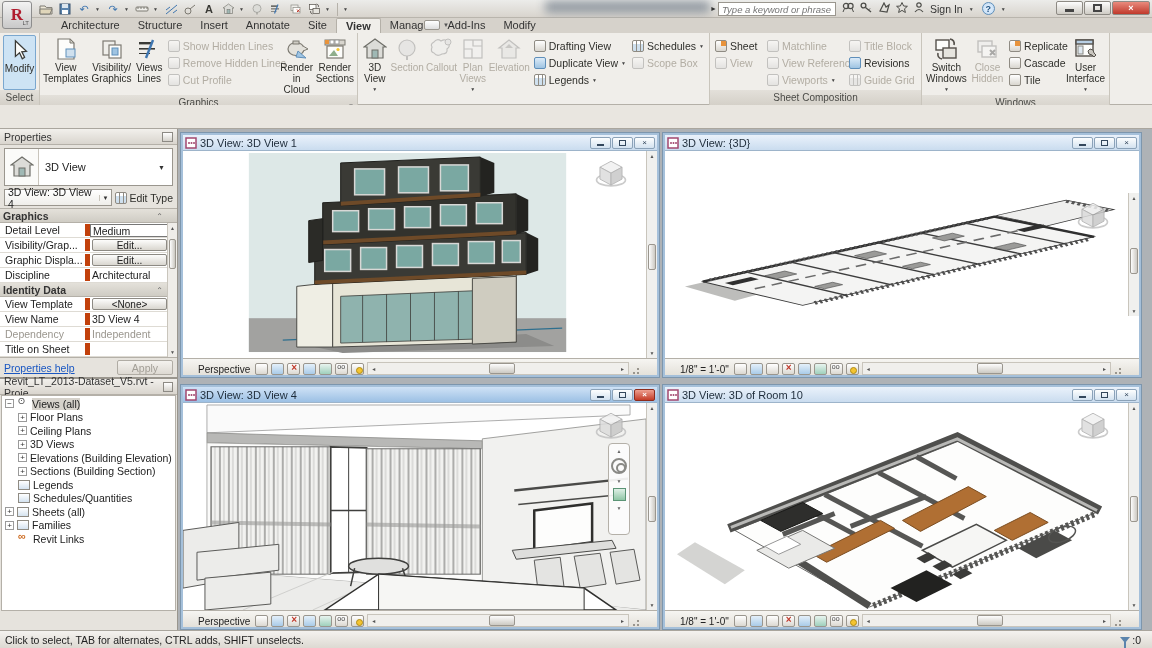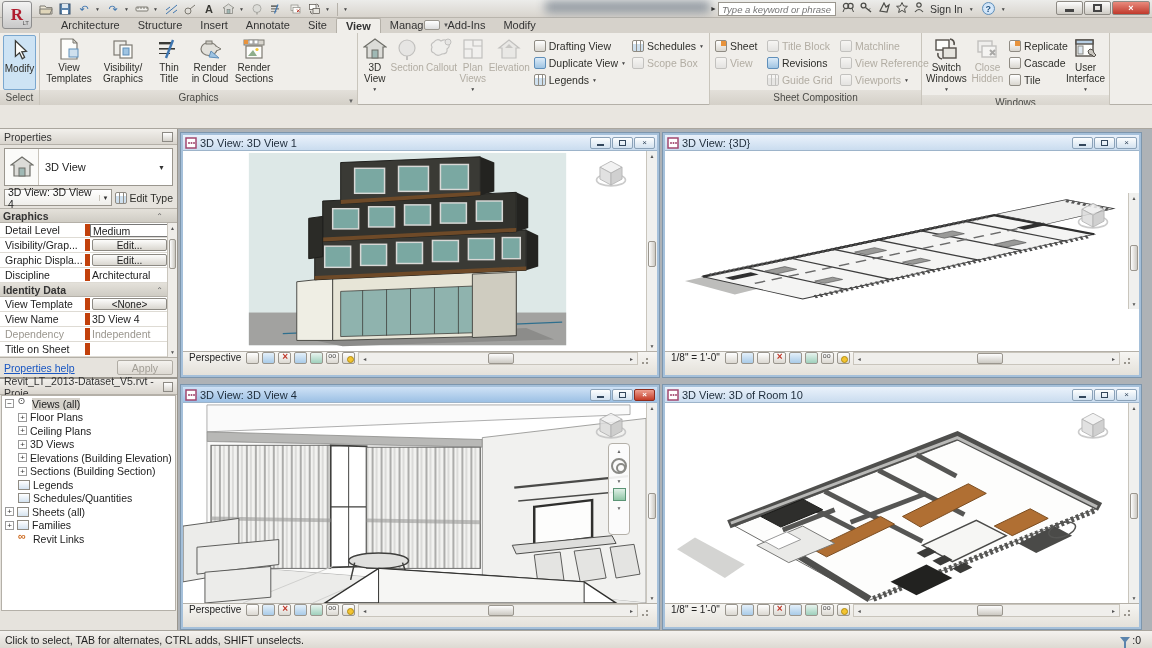--- a/index.html
+++ b/index.html
@@ -124,21 +124,21 @@
   .win .canvas { position:absolute; left:0; top:0; right:11px; bottom:0; }
   .win .canvas svg.scene { width:100%; height:100%; display:block; }
   .vsb { position:absolute; right:0; top:0; bottom:0; width:11px; background:#f0f0ee; border-left:1px solid #c9c5bc; }
   .vsb .thumb { position:absolute; left:1px; right:1px; top:45%; height:26px; background:linear-gradient(90deg,#fdfdfd,#ccc9c2); border:1px solid #9a968e; border-radius:2px; }
   .vcube { position:absolute; right:18px; top:6px; width:34px; height:34px; opacity:.85; }
   .navpill { position:absolute; right:16px; top:40px; width:22px; height:92px; background:rgba(252,252,252,.92); border:1px solid #b4b0a8; border-radius:4px; display:flex; flex-direction:column; align-items:center; padding-top:4px; gap:4px; }
   .navpill .wheel { width:16px; height:16px; border-radius:50%; border:2px solid #8a8a86; position:relative; }
   .navpill .wheel::after { content:""; position:absolute; left:3px; top:3px; width:6px; height:6px; border-radius:50%; border:2px solid #8a8a86; }
   .navpill .zoomsq { width:13px; height:13px; background:linear-gradient(#dff0e6,#8fc6a5); border:1px solid #5b9475; }
   .navpill .ncaret { font-size:5px; color:#666; }
-  .vcb { height:24px; flex:none; background:linear-gradient(#f6f5f2,#e4e1da); border-top:1px solid #b4b0a8; display:flex; align-items:flex-start; padding:0 6px; gap:3px; }
+  .vcb { height:17px; flex:none; background:linear-gradient(#f6f5f2,#e4e1da); border-top:1px solid #b4b0a8; display:flex; align-items:flex-end; padding:0 15px; gap:3px; }
   .vcb .scale { font-size:10px; color:#222; white-space:nowrap; margin-right:2px; }
   .vci { width:13px; height:12px; border:1px solid #9a968e; border-radius:2px; background:linear-gradient(#fff,#dbd8d1); position:relative; flex:none; }
   .vci.blue { background:linear-gradient(#e4f0fa,#a9cbe8); }
   .vci.redx::after { content:"×"; position:absolute; left:3px; top:-2px; color:#c0392b; font-weight:bold; font-size:10px; }
   .vci.teal { background:linear-gradient(#e8f4ef,#9fd0bc); }
   .vci.bulb::after { content:""; position:absolute; left:3.5px; top:2.5px; width:5px; height:5px; border-radius:50%; background:#f4c430; border:1px solid #b08d16; }
   .vci.glasses::after { content:"oo"; position:absolute; left:1px; top:-1px; font-size:7px; color:#444; letter-spacing:0; }
   .hsb { flex:1; height:13px; display:flex; align-items:center; background:#f0efec; border:1px solid #c9c5bc; }
   .hsb .harr { width:11px; text-align:center; font-size:5px; color:#555; }
   .hsb .track { flex:1; position:relative; height:100%; }
@@ -404,21 +404,35 @@
       <div class="bigbtn" style="width:52px">
         <svg width="24" height="24">
             <use href="#visgfx24"></use>
           </svg>
         <span>Visibility/ Graphics</span>
       </div>
       <div class="bigbtn" style="width:36px">
         <svg width="24" height="24">
             <use href="#thin24"></use>
           </svg>
-        <span>Thin Title</span>
+        <span>Views Lines</span>
+      </div>
+      <div class="smcol" style="width:112px">
+        <div class="smbtn dis">
+            <span class="i"></span>
+            <span>Show Hidden Lines</span>
+          </div>
+        <div class="smbtn dis">
+            <span class="i"></span>
+            <span>Remove Hidden Lines</span>
+          </div>
+        <div class="smbtn dis">
+            <span class="i"></span>
+            <span>Cut Profile</span>
+          </div>
       </div>
       <div class="bigbtn" style="width:42px">
         <svg width="24" height="24">
             <use href="#teapot24"></use>
           </svg>
         <span>Render in Cloud</span>
       </div>
       <div class="bigbtn" style="width:42px">
         <svg width="24" height="24">
             <use href="#gallery24"></use>
@@ -498,47 +512,47 @@
       <div class="smcol" style="width:52px">
         <div class="smbtn">
             <span class="i orange"></span>
             <span>Sheet</span>
           </div>
         <div class="smbtn dis">
             <span class="i"></span>
             <span>View</span>
           </div>
       </div>
+      <div class="smcol" style="width:80px">
+        <div class="smbtn dis">
+            <span class="i"></span>
+            <span>Matchline</span>
+          </div>
+        <div class="smbtn dis">
+            <span class="i"></span>
+            <span>View Reference</span>
+          </div>
+        <div class="smbtn dis">
+            <span class="i"></span>
+            <span>Viewports</span>
+            <span class="scaret">▼</span>
+          </div>
+      </div>
       <div class="smcol" style="width:74px">
         <div class="smbtn dis">
             <span class="i"></span>
             <span>Title Block</span>
           </div>
         <div class="smbtn">
             <span class="i blue"></span>
             <span>Revisions</span>
           </div>
         <div class="smbtn dis">
             <span class="i table"></span>
             <span>Guide Grid</span>
-          </div>
-      </div>
-      <div class="smcol" style="width:80px">
-        <div class="smbtn dis">
-            <span class="i"></span>
-            <span>Matchline</span>
-          </div>
-        <div class="smbtn dis">
-            <span class="i"></span>
-            <span>View Reference</span>
-          </div>
-        <div class="smbtn dis">
-            <span class="i"></span>
-            <span>Viewports</span>
-            <span class="scaret">▼</span>
           </div>
       </div>
     </div>
     <div class="plabel"><span>Sheet Composition</span></div>
   </div>
 
   <div class="panel" style="width:188px">
     <div class="pbody">
       <div class="bigbtn" style="width:46px">
         <svg width="24" height="24">

